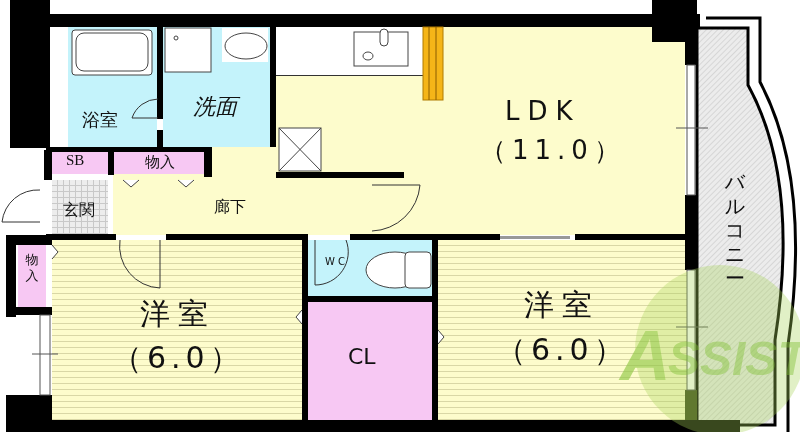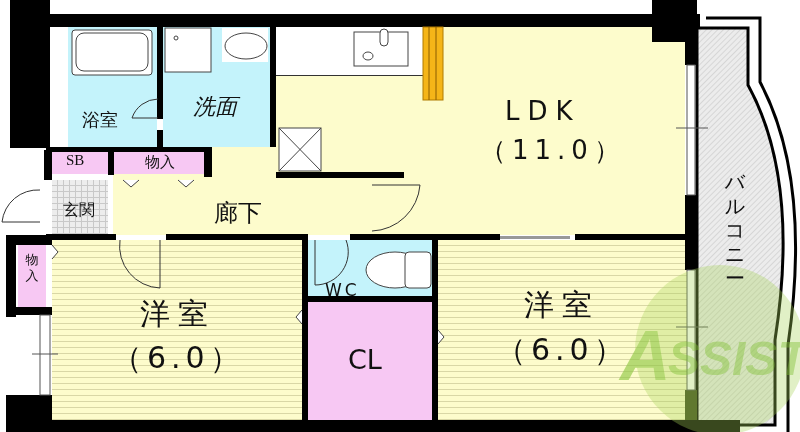--- a/index.html
+++ b/index.html
@@ -135,25 +135,25 @@
 
 <div class="lbl" style="left:82px;top:108px;font-size:18px;">浴室</div>
 <div class="lbl" style="left:193px;top:92px;font-size:22px;font-style:italic;">洗面</div>
 
 <div class="lbl" style="left:505px;top:96px;font-size:26px;letter-spacing:8px;">LDK</div>
 <div class="lbl" style="left:480px;top:133px;font-size:26px;letter-spacing:6px;">（11.0）</div>
 
 <div class="lbl" style="left:66px;top:152px;font-size:15px;font-family:Liberation Serif, serif;">SB</div>
 <div class="lbl" style="left:145px;top:153px;font-size:15px;">物入</div>
 <div class="lbl" style="left:63px;top:200px;font-size:16px;text-align:right;">玄関</div>
-<div class="lbl" style="left:214px;top:197px;font-size:24px;">廊下</div>
+<div class="lbl" style="left:214px;top:197px;font-size:16px;">廊下</div>
 <div class="lbl" style="left:24px;top:252px;width:16px;font-size:13px;white-space:normal;line-height:16px;">物入</div>
 
 <div class="lbl" style="left:140px;top:294px;font-size:30px;letter-spacing:8px;">洋室</div>
 <div class="lbl" style="left:112px;top:338px;font-size:30px;letter-spacing:5px;">（6.0）</div>
 
-<div class="lbl" style="left:325px;top:280px;font-size:17px;letter-spacing:3px;">WC</div>
-<div class="lbl" style="left:348px;top:344px;font-size:27px;">CL</div>
+<div class="lbl" style="left:325px;top:256px;font-size:10px;letter-spacing:3px;">WC</div>
+<div class="lbl" style="left:348px;top:344px;font-size:22px;">CL</div>
 
 <div class="lbl" style="left:524px;top:285px;font-size:30px;letter-spacing:8px;">洋室</div>
 <div class="lbl" style="left:496px;top:330px;font-size:30px;letter-spacing:5px;">（6.0）</div>
 
 <div class="lbl" style="left:724px;top:170px;width:22px;font-size:20px;white-space:normal;line-height:24px;word-break:break-all;">バルコニー</div>
 
 </body></html>

